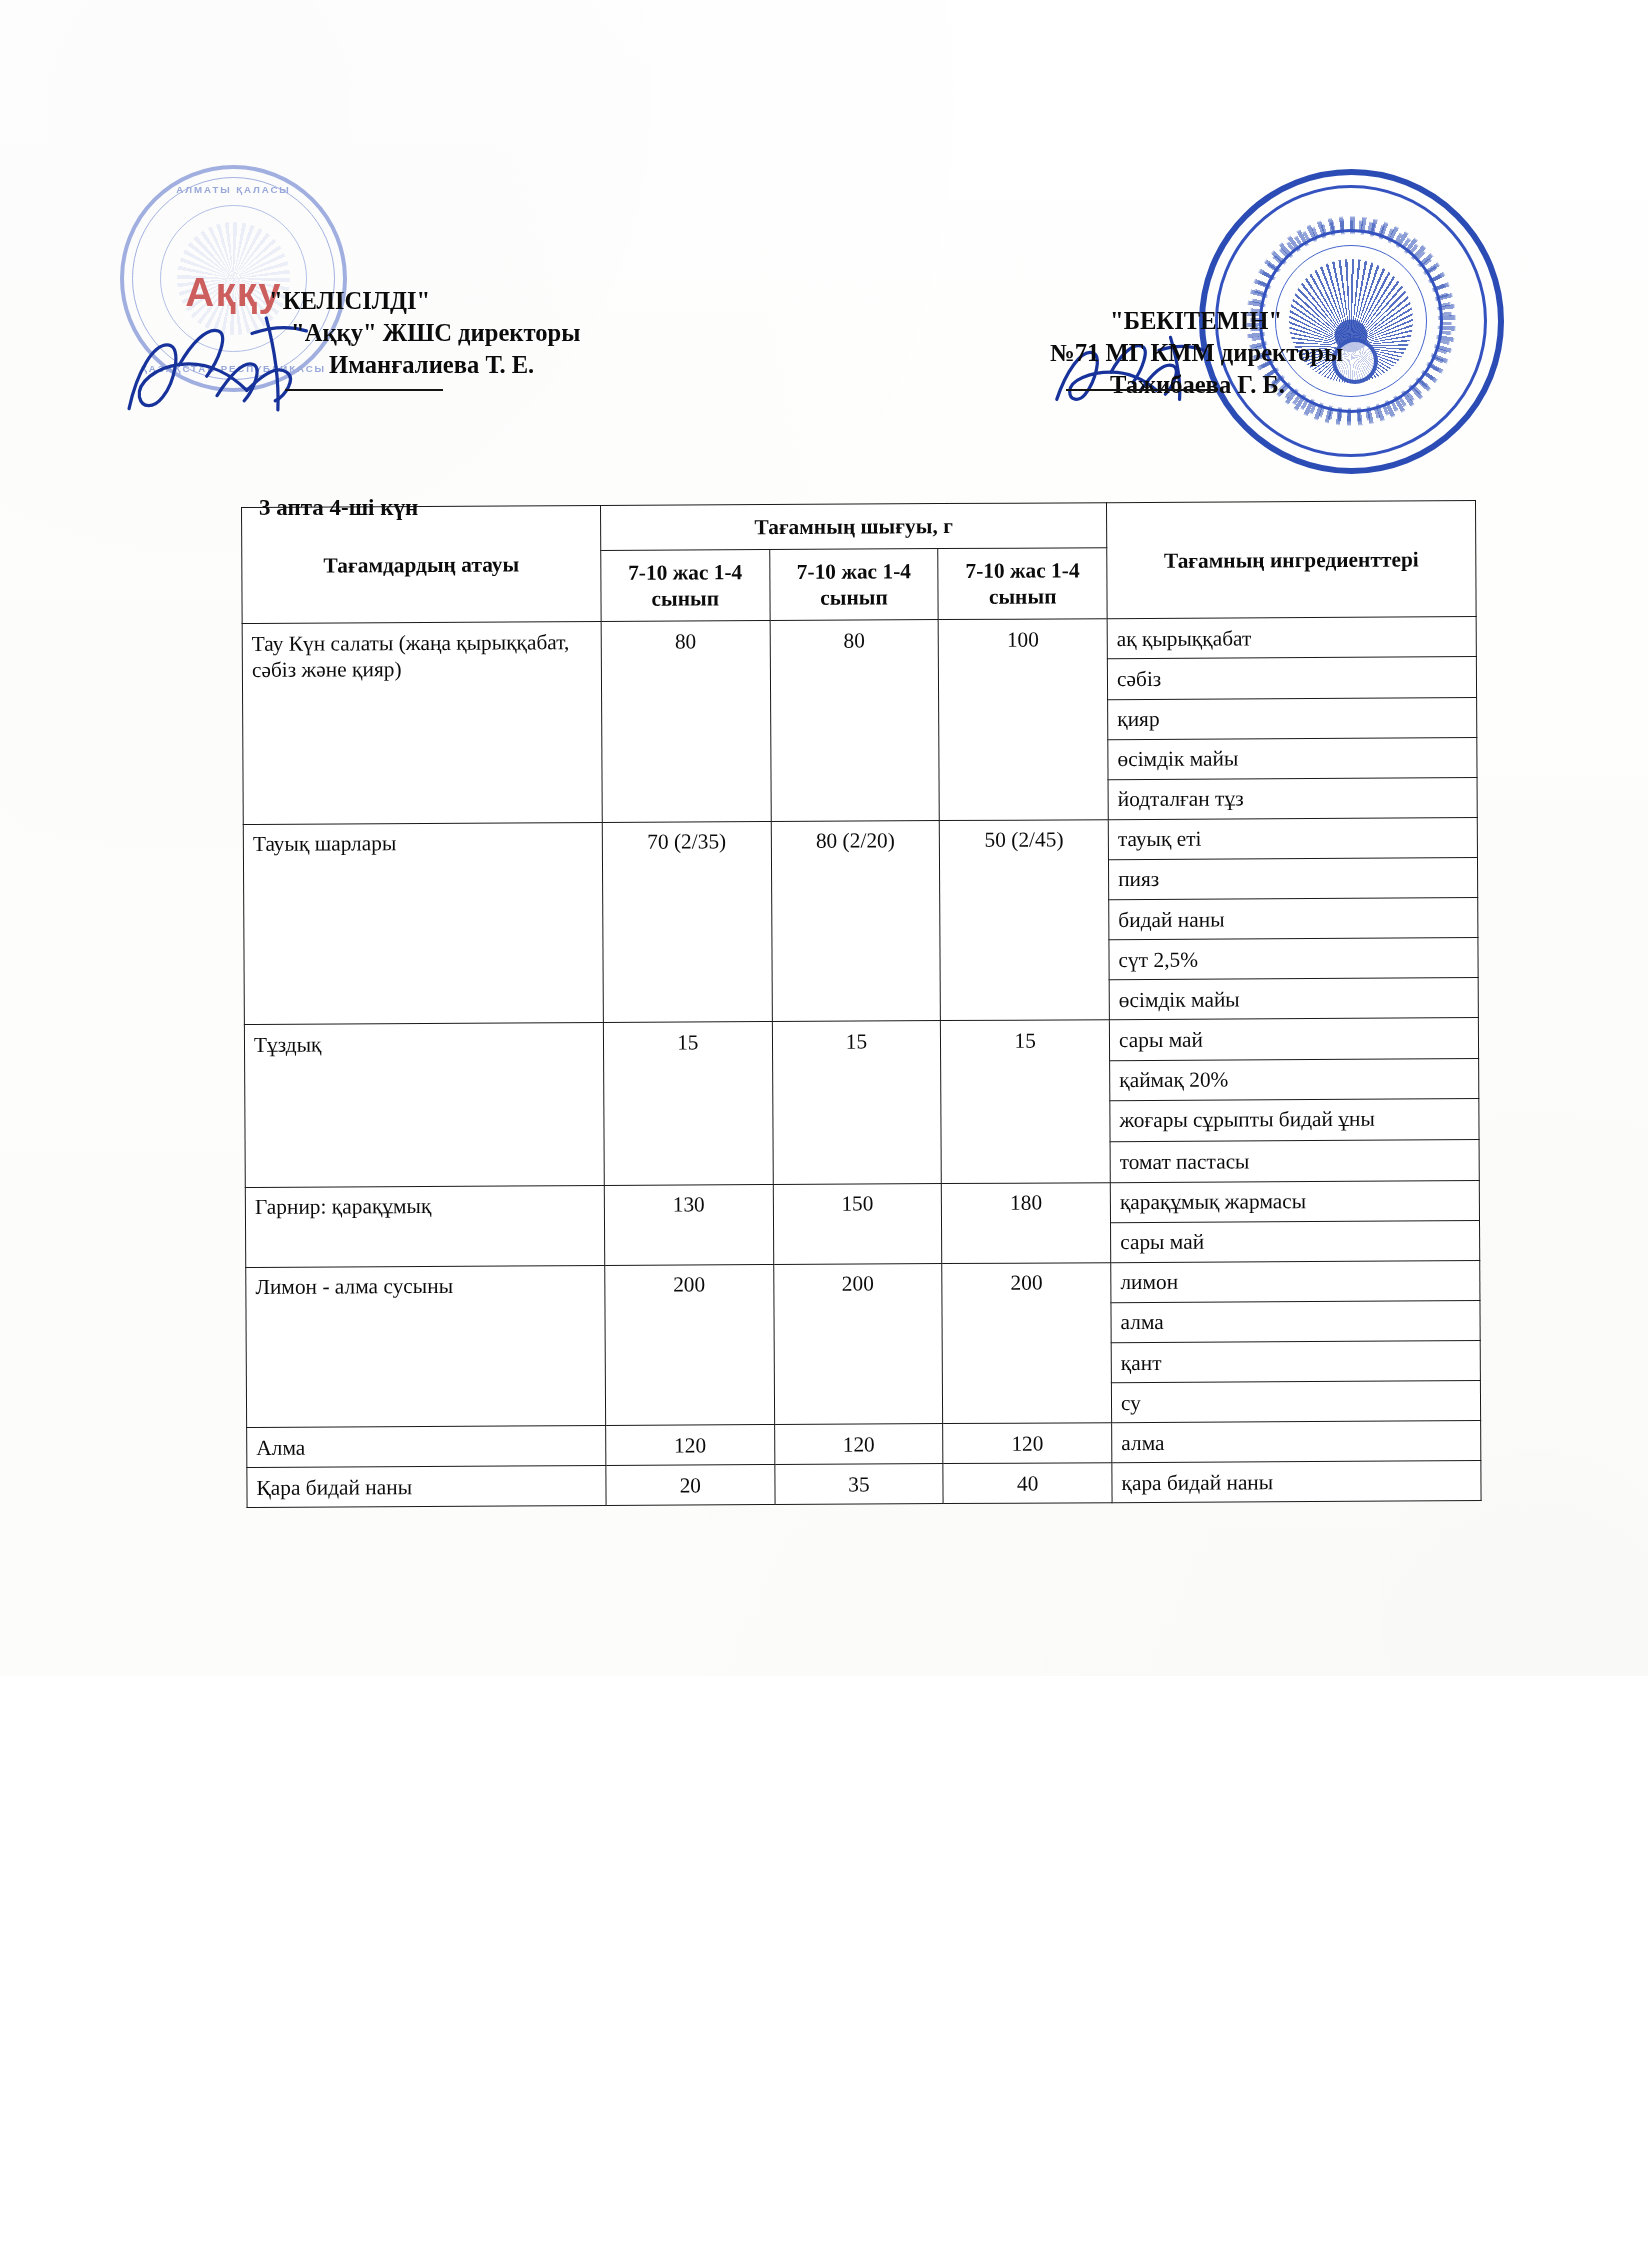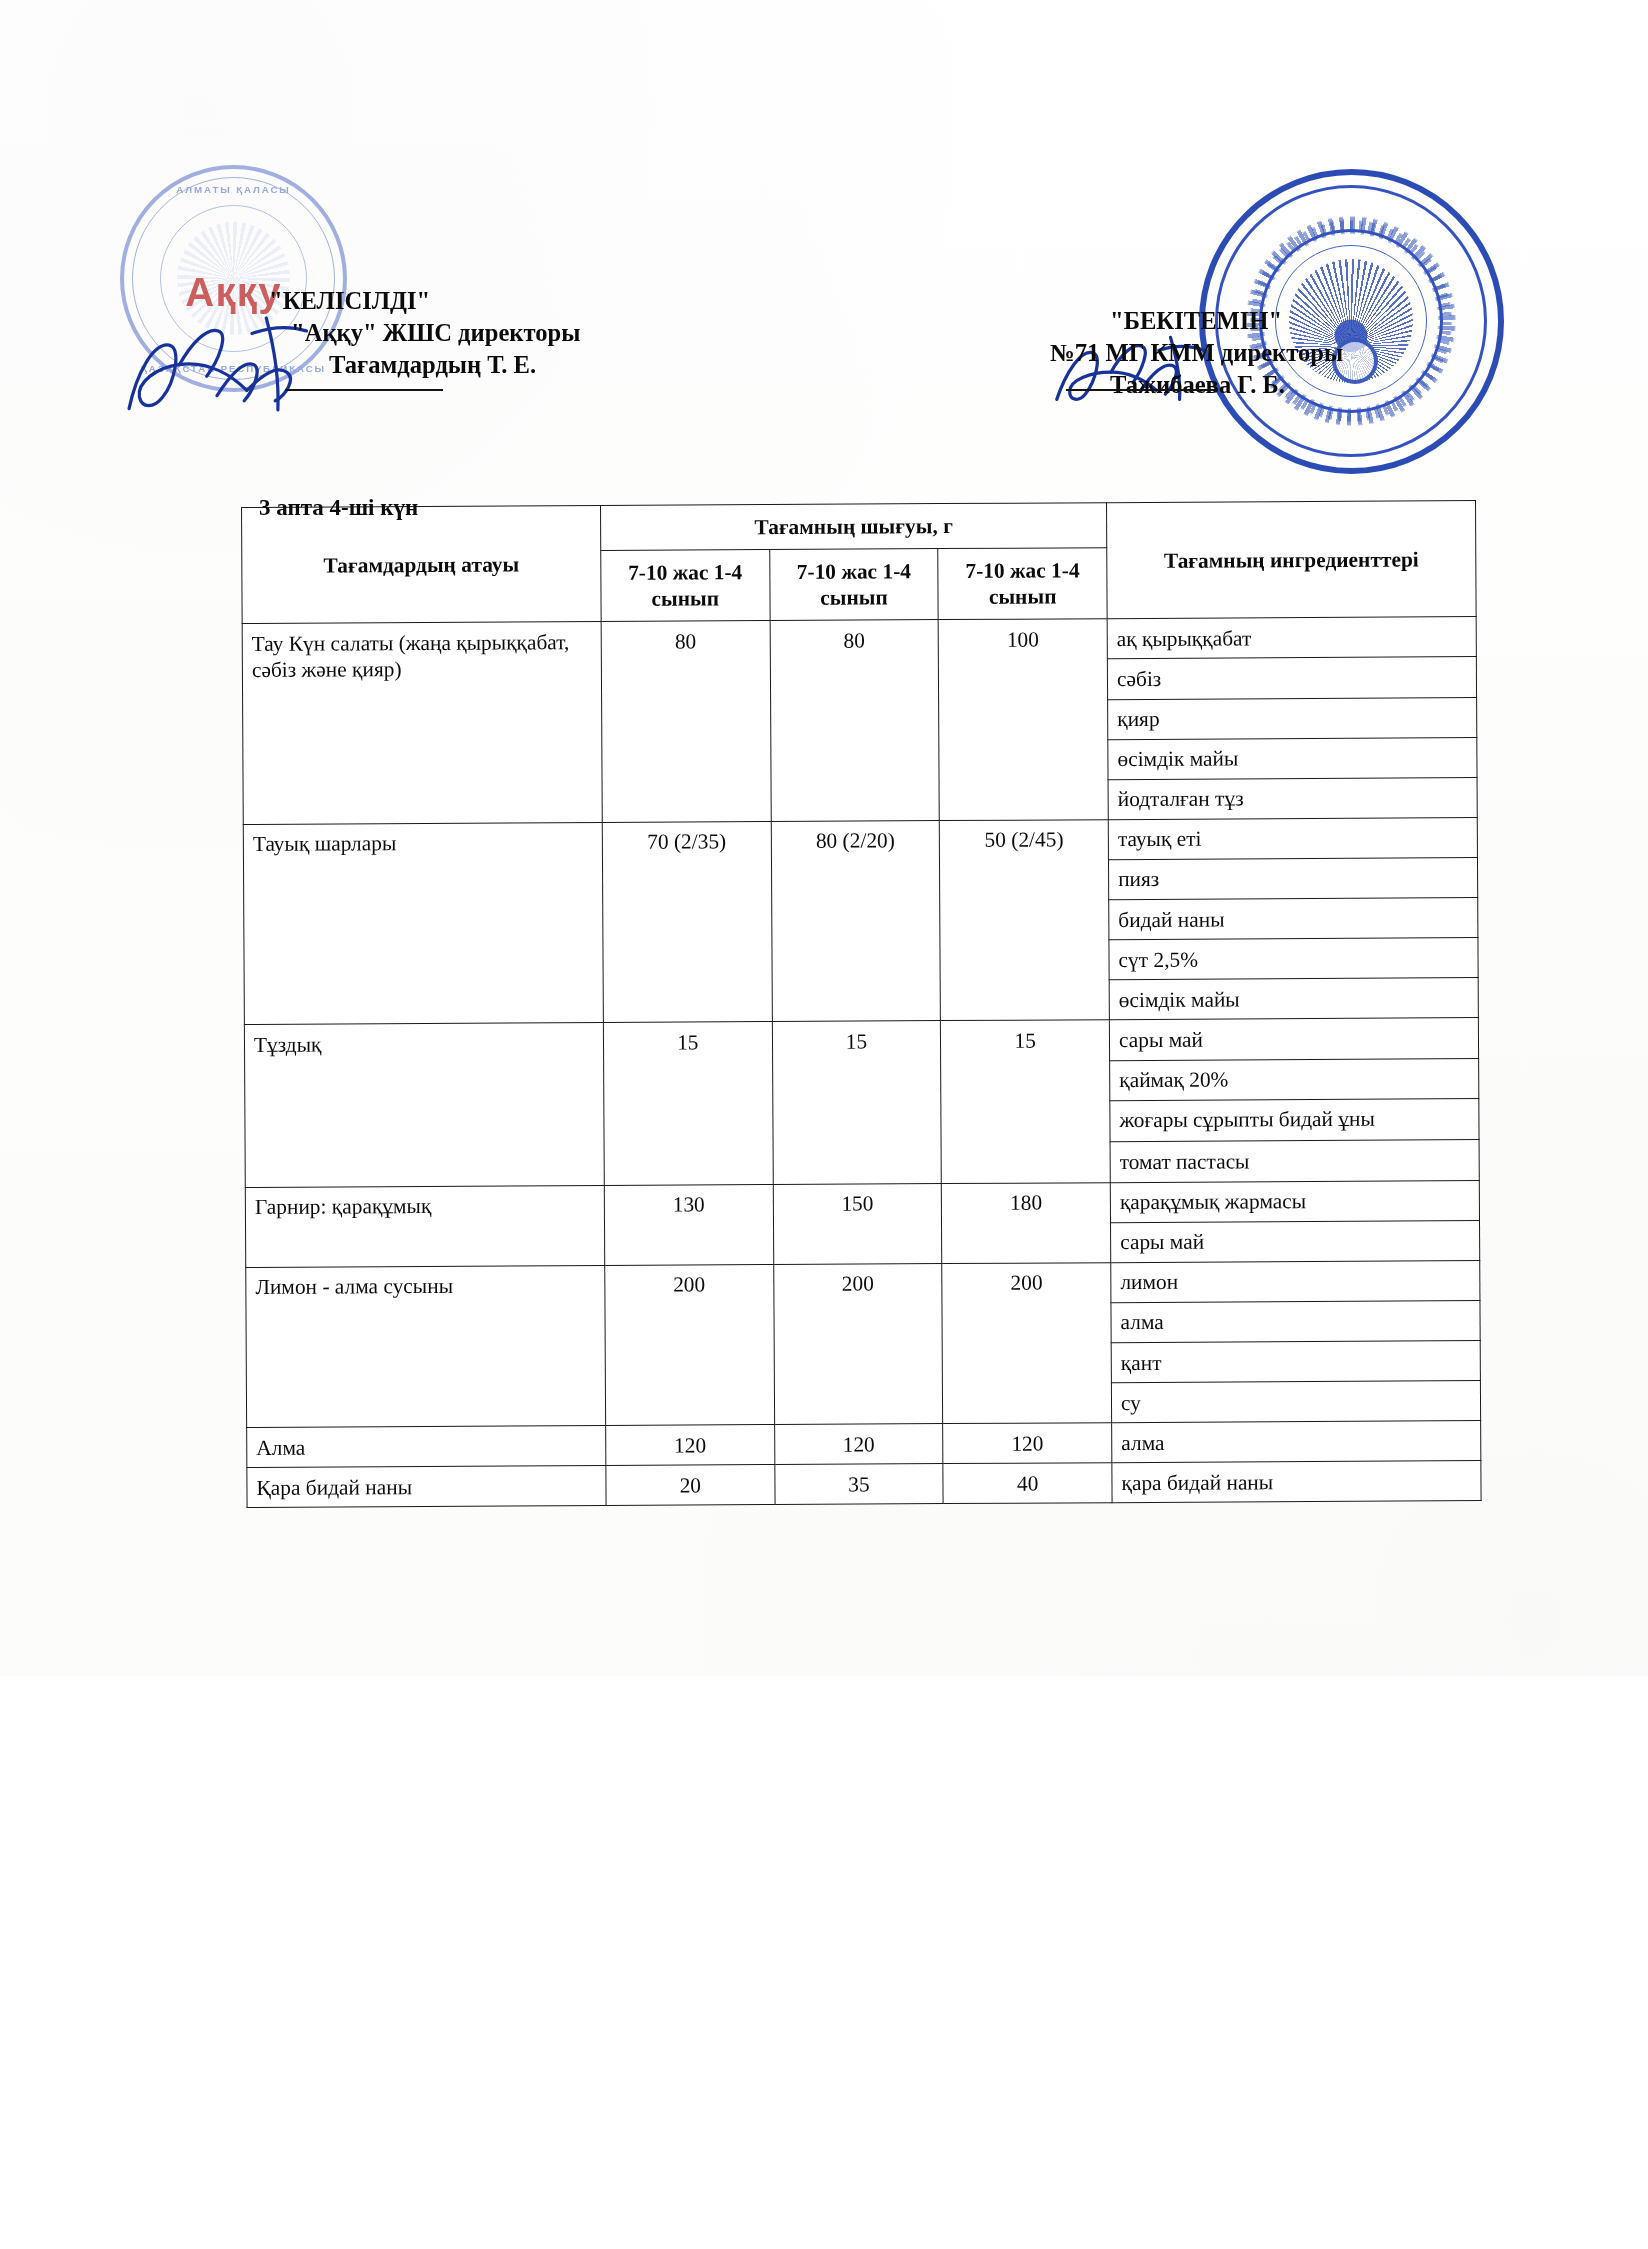--- a/index.html
+++ b/index.html
@@ -316,21 +316,21 @@
         <path d="M140,98 C156,74 176,54 190,60 C202,65 190,92 178,104"></path>
         <path d="M186,16 C196,50 202,84 200,112"></path>
         <path d="M168,36 C192,28 216,28 238,36"></path>
       </g>
     </svg>
   </div>
 
   <div class="approval approval-left">
     <span class="ln">"КЕЛІСІЛДІ"</span>
     <span class="ln ind1">"Аққу" ЖШС директоры</span>
-    <span class="ln ind2">Тағамдардың Т. Е.</span>
+    <span class="ln ind2">Иманғалиева Т. Е.</span>
   </div>
   <div class="sig-rule left"></div>
 
   <div class="approval approval-right">
     <span class="ln ind2">"БЕКІТЕМІН"</span>
     <span class="ln">№71 МГ КММ директоры</span>
     <span class="ln ind2">Тажибаева Г. Б.</span>
   </div>
   <div class="sig-rule right"></div>
 

